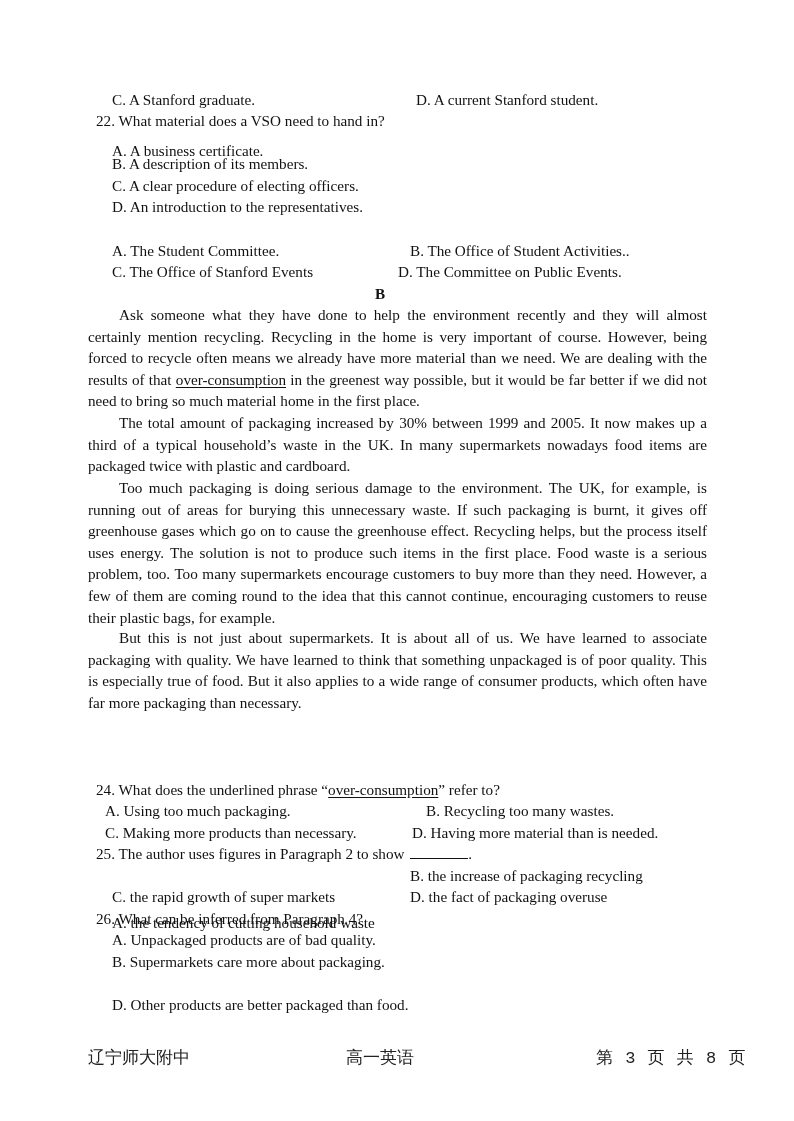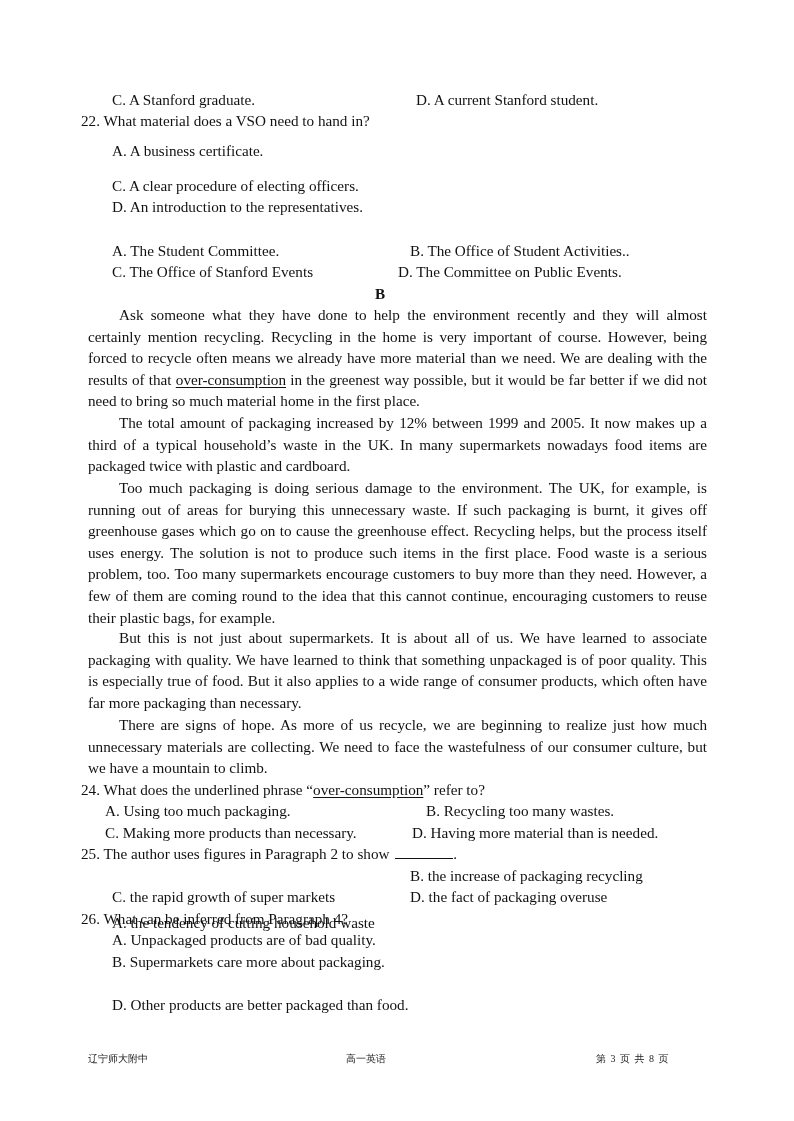--- a/index.html
+++ b/index.html
@@ -5,67 +5,67 @@
     html, body { margin: 0; padding: 0; background: #ffffff; }
     body {
       width: 794px; height: 1121px; position: relative; overflow: hidden;
       font-family: "Liberation Serif", "DejaVu Serif", serif;
       color: #111111; font-size: 15.2px;
     }
     .page { position: absolute; left: 0; top: 0; width: 794px; height: 1041px; }
     .line {
       position: absolute; white-space: nowrap; line-height: 21.6px; height: 21.6px;
     }
-    .q { left: 81px; text-align: center; }
+    .q { left: 96px; text-align: center; }
     .opt { left: 112px; }
     .opt2 { left: 105px; }
     .para {
       position: absolute; left: 88px; width: 619px;
       line-height: 21.6px; text-align: justify; text-indent: 31px;
     }
     .heading-b {
       position: absolute; left: 0; width: 760px; text-align: center;
       font-weight: bold; line-height: 21.6px;
     }
     u { text-underline-offset: 2px; }
     .blank { display: inline-block; width: 58px; border-bottom: 1px solid #111; height: 14px; vertical-align: baseline; margin-left: 2px; }
     .footer {
-      position: absolute; top: 1050px; font-size: 10px; line-height: 18px;
-      font-family: Liberation Serif, serif; color: #222;
+      position: absolute; top: 1050px; font-size: 17px; line-height: 18px;
+      font-family: Liberation Mono, monospace; color: #222;
     }
   </style>
 </head>
 <body>
 
 <div class="page">
 
   <div class="line opt" style="top:89px">C. A Stanford graduate.</div>
   <div class="line" style="top:89px; left:416px">D. A current Stanford student.</div>
 
   <div class="line q" style="top:110px">22. What material does a VSO need to hand in?</div>
   <div class="line opt" style="top:140px">A. A business certificate.</div>
+  <div class="line opt" style="top:153px">B. A description of its members.</div>
   <div class="line opt" style="top:175px">C. A clear procedure of electing officers.</div>
   <div class="line opt" style="top:196px">D. An introduction to the representatives.</div>
 
   <div class="line opt" style="top:240px">A. The Student Committee.</div>
   <div class="line opt" style="top:261px">C. The Office of Stanford Events</div>
   <div class="line" style="top:240px; left:410px">B. The Office of Student Activities..</div>
   <div class="line" style="top:261px; left:398px">D. The Committee on Public Events.</div>
 
   <div class="heading-b" style="top:283px">B</div>
 
   <div class="para" style="top:304px"><span>Ask someone what they have done to help the environment recently and they will almost certainly mention recycling. Recycling in the home is very important of course. However, being forced to recycle often means we already have more material than we need. We are dealing with the results of that </span><u>over-consumption</u><span> in the greenest way possible, but it would be far better if we did not need to bring so much material home in the first place.</span></div>
 
-  <div class="para" style="top:412px">The total amount of packaging increased by 12% between 1999 and 2005. It now makes up a third of a typical household’s waste in the UK. In many supermarkets nowadays food items are packaged twice with plastic and cardboard.</div>
+  <div class="para" style="top:412px">The total amount of packaging increased by 30% between 1999 and 2005. It now makes up a third of a typical household’s waste in the UK. In many supermarkets nowadays food items are packaged twice with plastic and cardboard.</div>
 
   <div class="para" style="top:477px">Too much packaging is doing serious damage to the environment. The UK, for example, is running out of areas for burying this unnecessary waste. If such packaging is burnt, it gives off greenhouse gases which go on to cause the greenhouse effect. Recycling helps, but the process itself uses energy. The solution is not to produce such items in the first place. Food waste is a serious problem, too. Too many supermarkets encourage customers to buy more than they need. However, a few of them are coming round to the idea that this cannot continue, encouraging customers to reuse their plastic bags, for example.</div>
 
   <div class="para" style="top:627px">But this is not just about supermarkets. It is about all of us. We have learned to associate packaging with quality. We have learned to think that something unpackaged is of poor quality. This is especially true of food. But it also applies to a wide range of consumer products, which often have far more packaging than necessary.</div>
 
-  <div class="para" style="top:714px">There are signs of hope. As more of us recycle, we are beginning to realize just how much unnecessary materials are collecting. We need to face the wastefulness of our consumer culture, but we have a mountain to climb.</div>
 
   <div class="line q" style="top:779px"><span>24. What does the underlined phrase “</span><u>over-consumption</u><span>” refer to?</span></div>
   <div class="line opt2" style="top:800px">A. Using too much packaging.</div>
   <div class="line" style="top:800px; left:426px">B. Recycling too many wastes.</div>
   <div class="line opt2" style="top:822px">C. Making more products than necessary.</div>
   <div class="line" style="top:822px; left:412px">D. Having more material than is needed.</div>
 
   <div class="line q" style="top:843px"><span>25. The author uses figures in Paragraph 2 to show</span> <span class="blank"></span><span>.</span></div>
   <div class="line opt" style="top:912px">A. the tendency of cutting household waste</div>
   <div class="line" style="top:865px; left:410px">B. the increase of packaging recycling</div>

